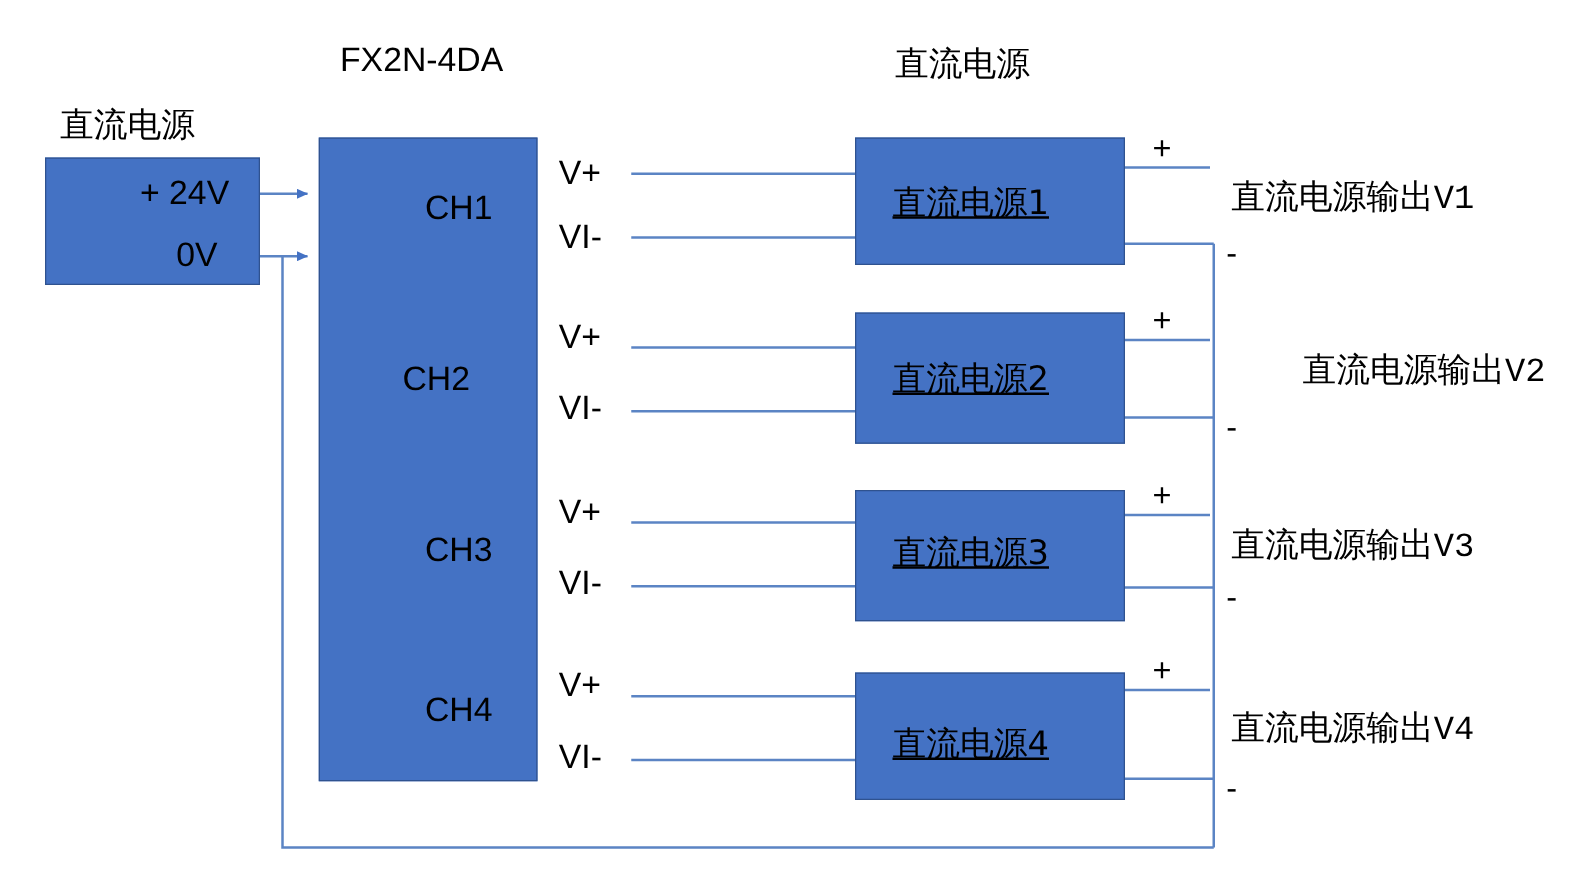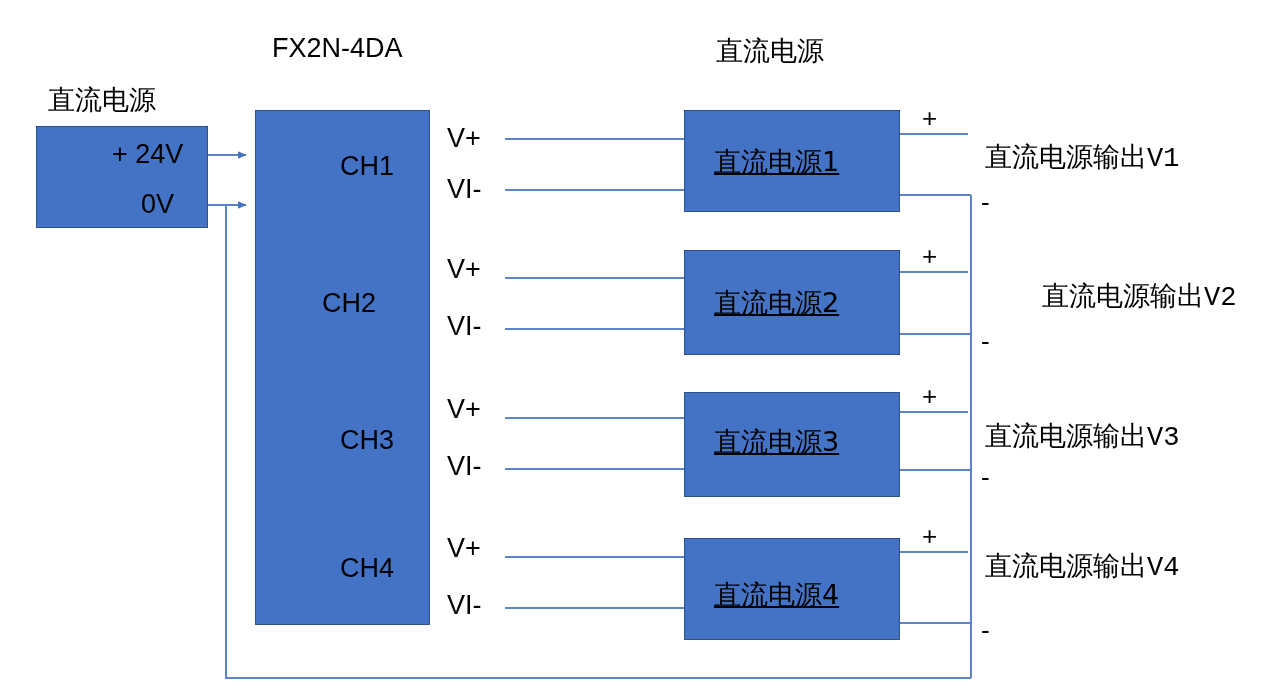--- a/index.html
+++ b/index.html
@@ -162,15 +162,15 @@
 
   <div class="txt sign" style="left:922px; top:381px;">+</div>
   <div class="txt sign" style="left:981px; top:462px;">-</div>
 
   <div class="txt sign" style="left:922px; top:521px;">+</div>
   <div class="txt sign" style="left:981px; top:615px;">-</div>
 
   <div class="txt outname cn" style="left:985px; top:139px;">直流电源输出V1</div>
   <div class="txt outname cn" style="left:1042px; top:278px;">直流电源输出V2</div>
   <div class="txt outname cn" style="left:985px; top:418px;">直流电源输出V3</div>
-  <div class="txt outname cn" style="left:985px; top:548px;">直流电源输出V4</div>
+  <div class="txt outname cn" style="left:985px; top:564px;">直流电源输出V4</div>
 
 </div>
 
 </body></html>

